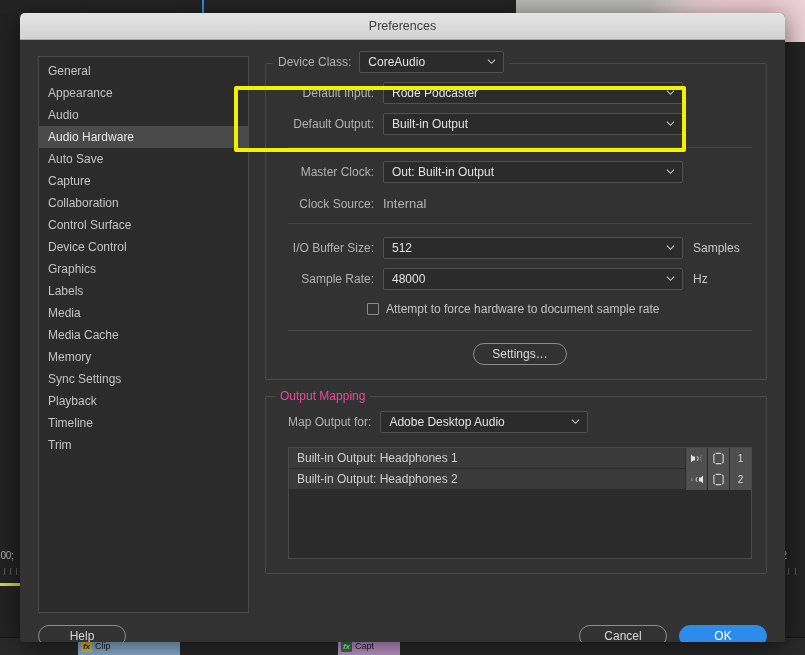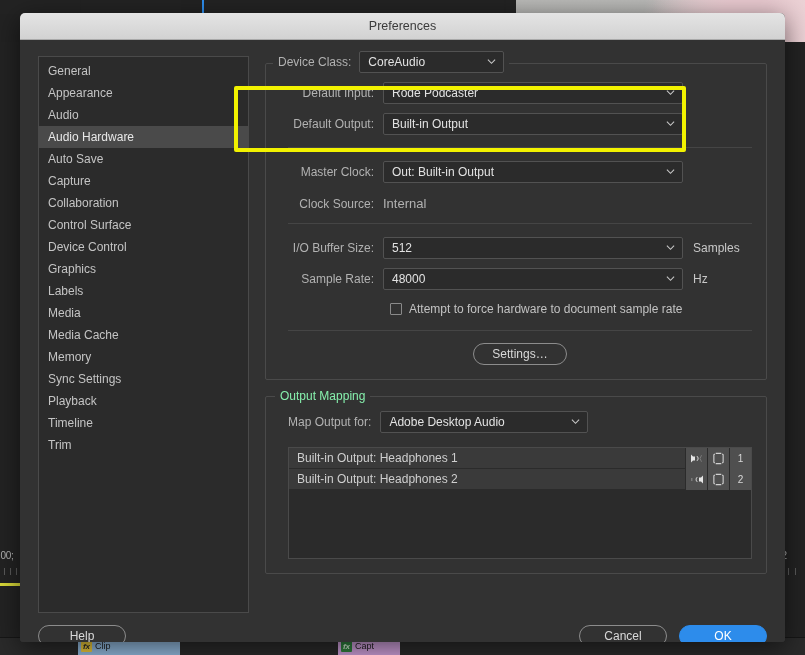--- a/index.html
+++ b/index.html
@@ -81,21 +81,21 @@
 
   
   #right { flex: 1; display: flex; flex-direction: column; position: relative; }
 
   .group { position: relative; margin-top: 7px; }
   .group-box {
     border: 1px solid #4a4a4a; border-radius: 2px; padding: 18px 14px 14px 22px;
   }
   .group-title {
     position: absolute; top: -7px; left: 10px; background: #323232;
-    padding: 0 5px; font-size: 12px; color: #86efac;
+    padding: 0 5px; font-size: 12px; color: #ec4899;
   }
   .legend-field {
     position: absolute; top: -12px; left: 8px; background: #323232;
     padding: 0 5px; display: flex; align-items: center; gap: 8px;
   }
 
   .row { display: flex; align-items: center; margin-bottom: 9px; }
   .row:last-child { margin-bottom: 0; }
   .lbl { font-size: 12px; color: #b2b2b2; text-align: right; flex: 0 0 auto; }
   .lbl-w { width: 86px; margin-right: 9px; }
@@ -106,21 +106,21 @@
     border-radius: 2px; display: flex; align-items: center; padding: 0 24px 0 8px;
     font-size: 12px; color: #e2e2e2; cursor: default;
   }
   .select .chev {
     position: absolute; right: 8px; top: 50%; width: 8px; height: 8px;
     margin-top: -5px;
   }
   .chev svg { display: block; }
   .suffix { font-size: 12px; color: #c8c8c8; margin-left: 10px; }
 
-  .check-row { display: flex; align-items: center; margin-left: 102px; margin-top: 12px; }
+  .check-row { display: flex; align-items: center; margin-left: 79px; margin-top: 12px; }
   .checkbox {
     width: 12px; height: 12px; border: 1px solid #8a8a8a; background: #323232;
     border-radius: 1px; margin-right: 7px;
   }
   .check-label { font-size: 12px; color: #c2c2c2; }
 
   .hr { border-top: 1px solid #454545; margin: 12px 0 0 0; }
 
   .pill {
     height: 22px; border: 1px solid #8c8c8c; border-radius: 11px;

